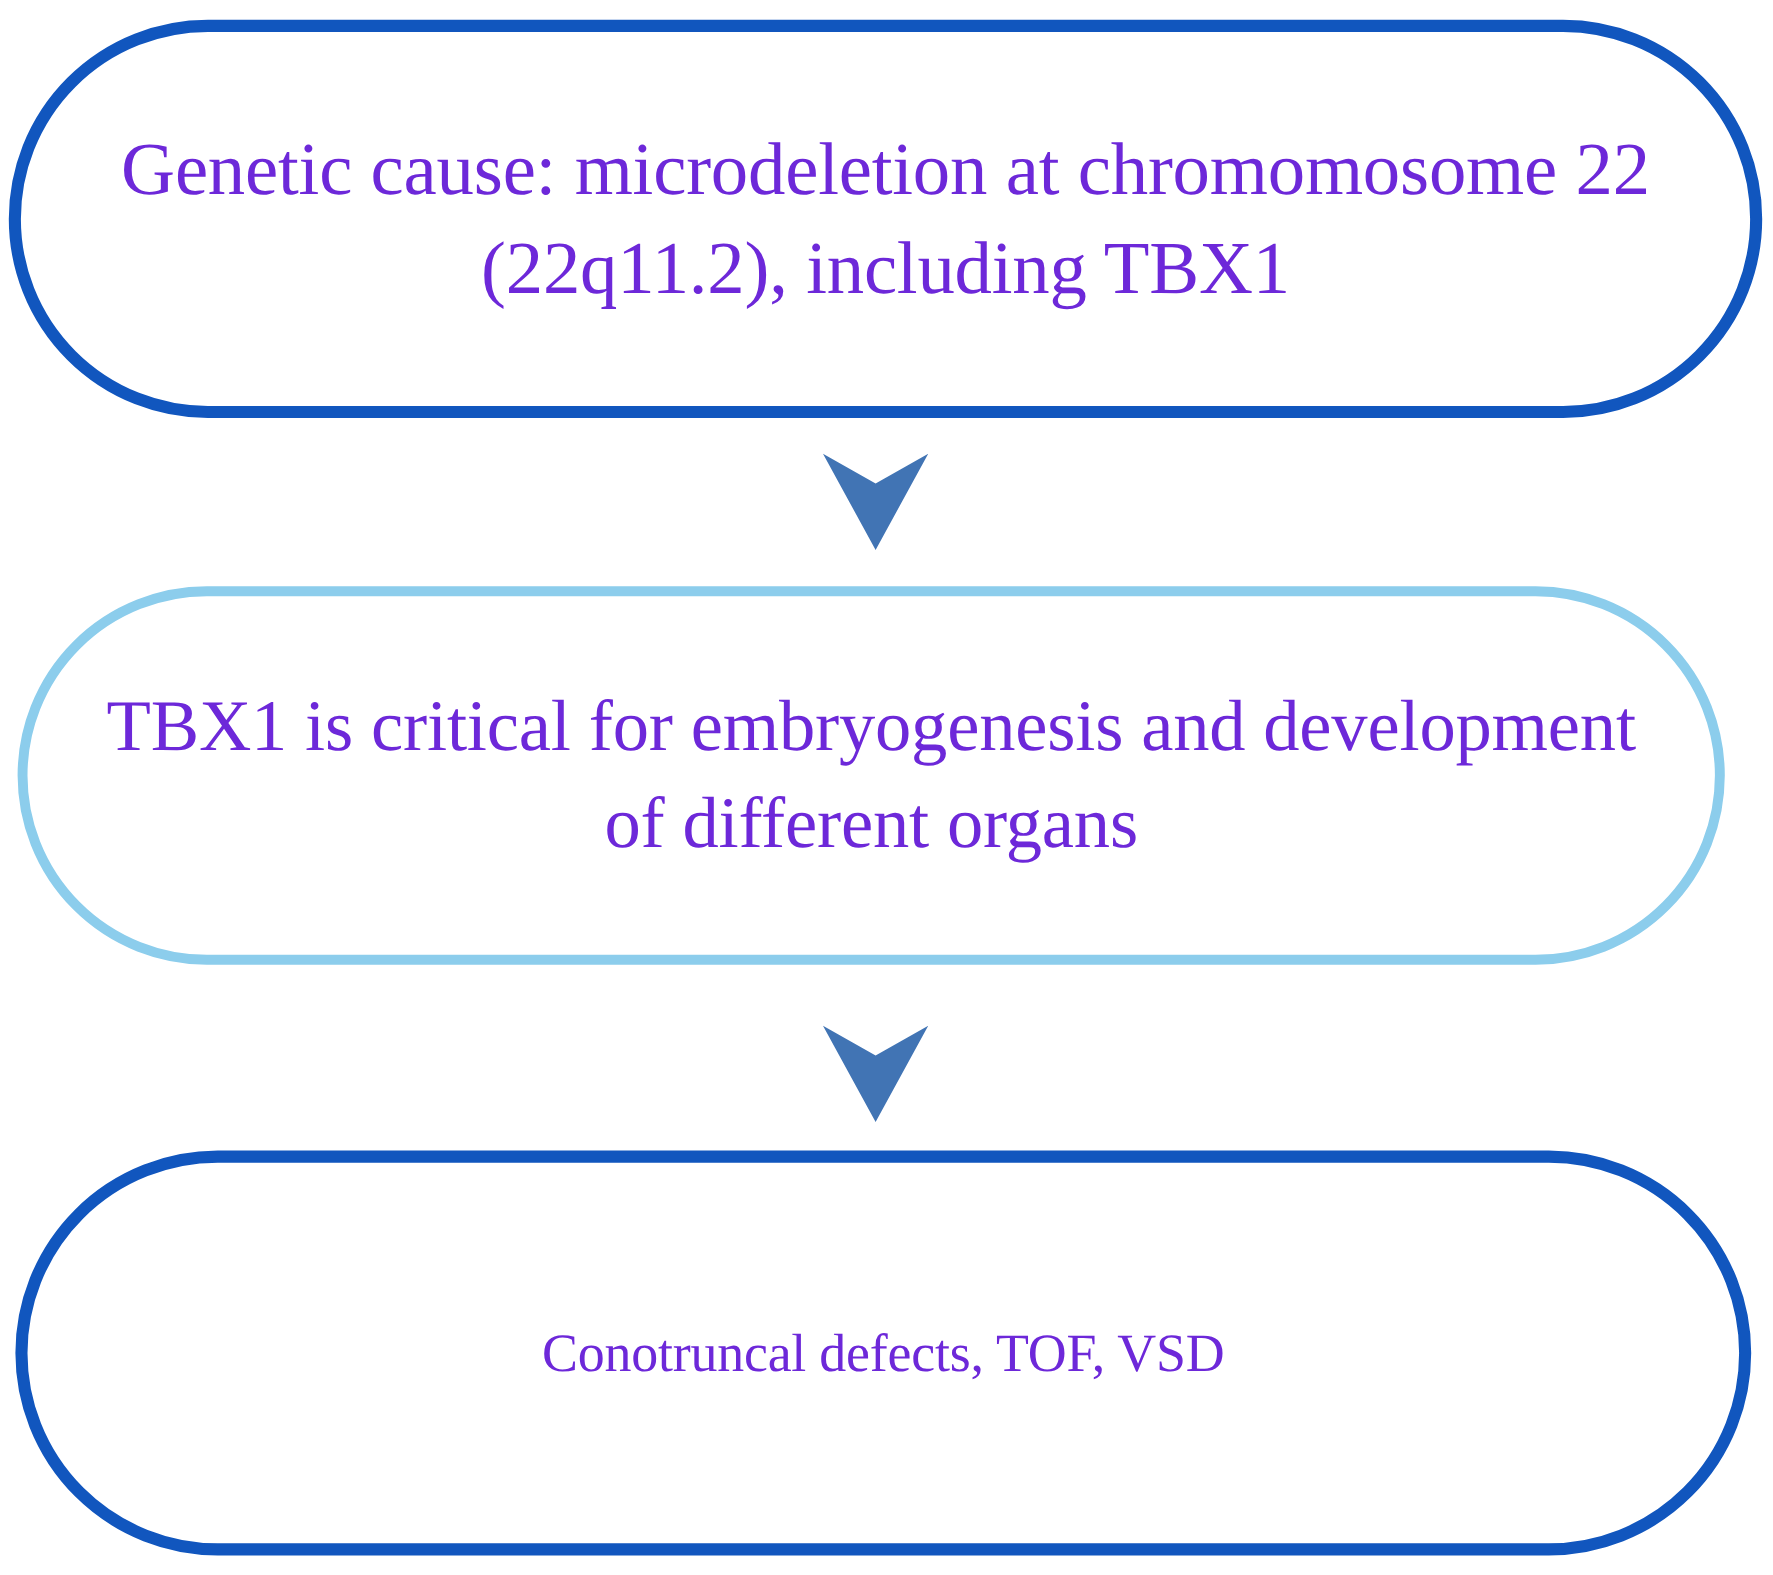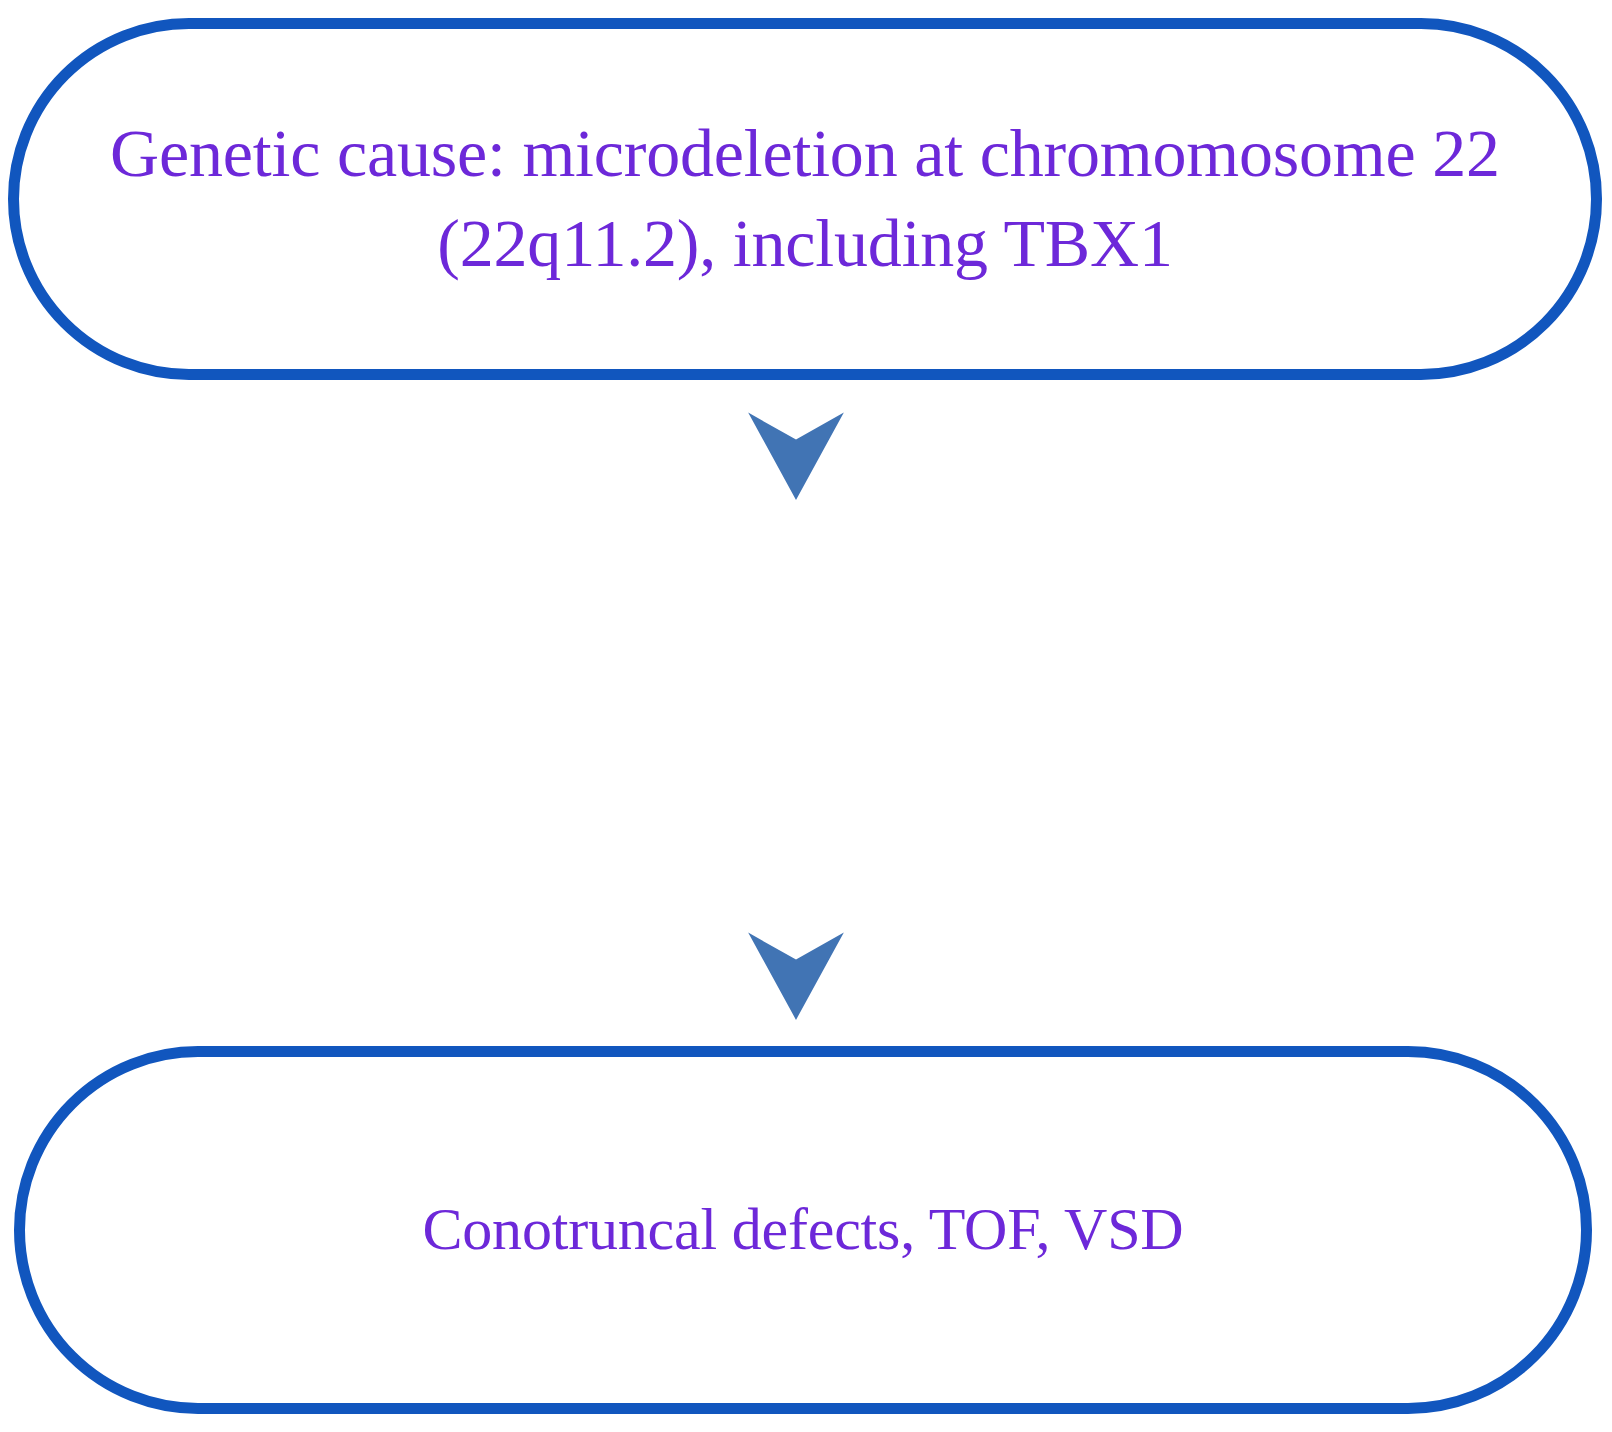--- a/index.html
+++ b/index.html
@@ -71,21 +71,21 @@
   
   #node-outcome {
     left: 14px;
     top: 1046px;
     width: 1578px;
     height: 368px;
     border: 11px solid #1156be;
     border-radius: 186px;
   }
   #node-outcome .node-text {
-    font-size: 60px;
+    font-size: 49px;
     line-height: 1.32;
     padding: 0 40px;
   }
 
   
   .arrow {
     position: absolute;
     width: 104px;
     height: 104px;
   }
@@ -105,20 +105,23 @@
   <div class="node" id="node-cause">
     <span class="node-text">Genetic cause: microdeletion at chromomosome 22 (22q11.2), including TBX1</span>
   </div>
 
   <div class="arrow" id="arrow-1">
     <svg viewBox="0 0 100 100" xmlns="http://www.w3.org/2000/svg" aria-hidden="true">
       <polygon points="4,14 50,40 96,14 50,98" fill="#4174b4"></polygon>
     </svg>
   </div>
 
+  <div class="node" id="node-function">
+    <span class="node-text">TBX1 is critical for embryogenesis and development of different organs</span>
+  </div>
 
   <div class="arrow" id="arrow-2">
     <svg viewBox="0 0 100 100" xmlns="http://www.w3.org/2000/svg" aria-hidden="true">
       <polygon points="4,14 50,40 96,14 50,98" fill="#4174b4"></polygon>
     </svg>
   </div>
 
   <div class="node" id="node-outcome">
     <span class="node-text">Conotruncal defects, TOF, VSD</span>
   </div>

